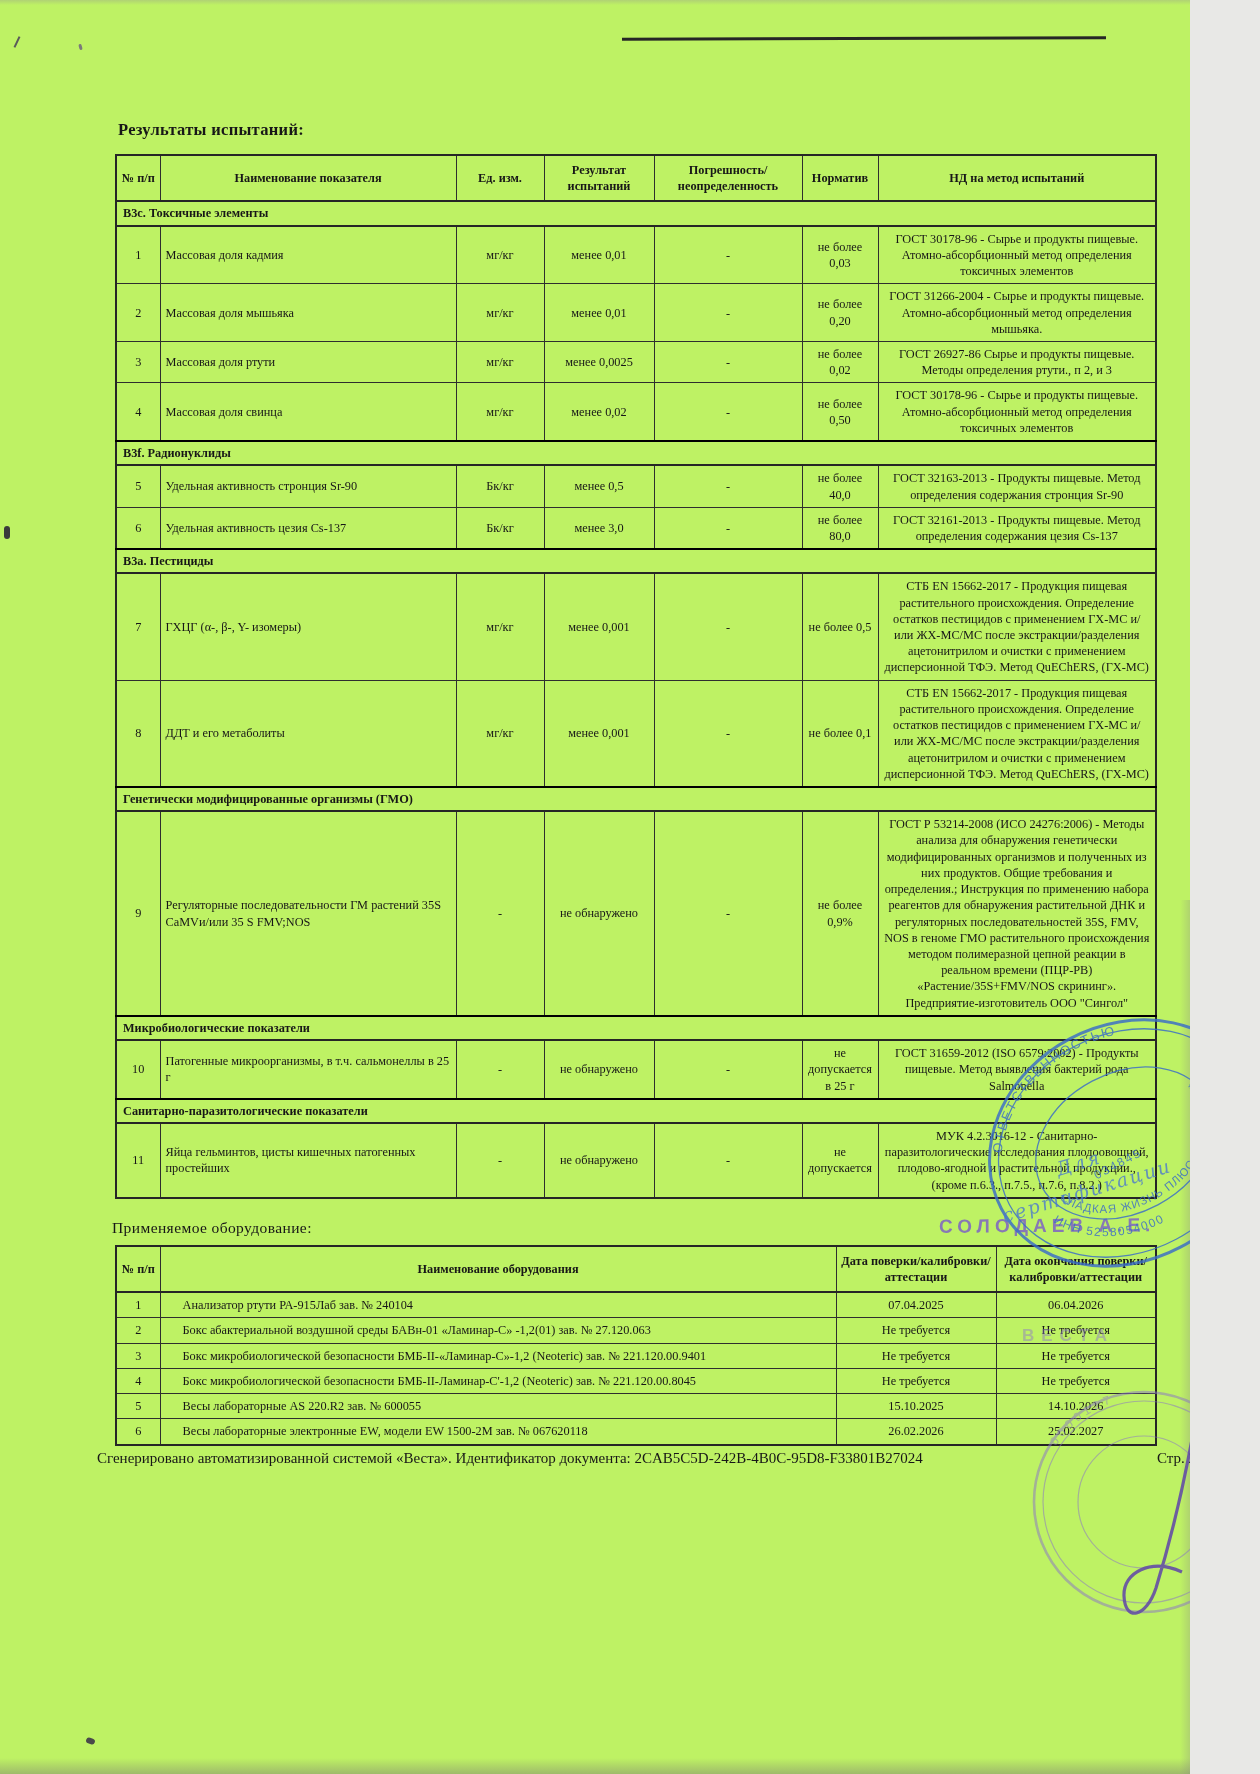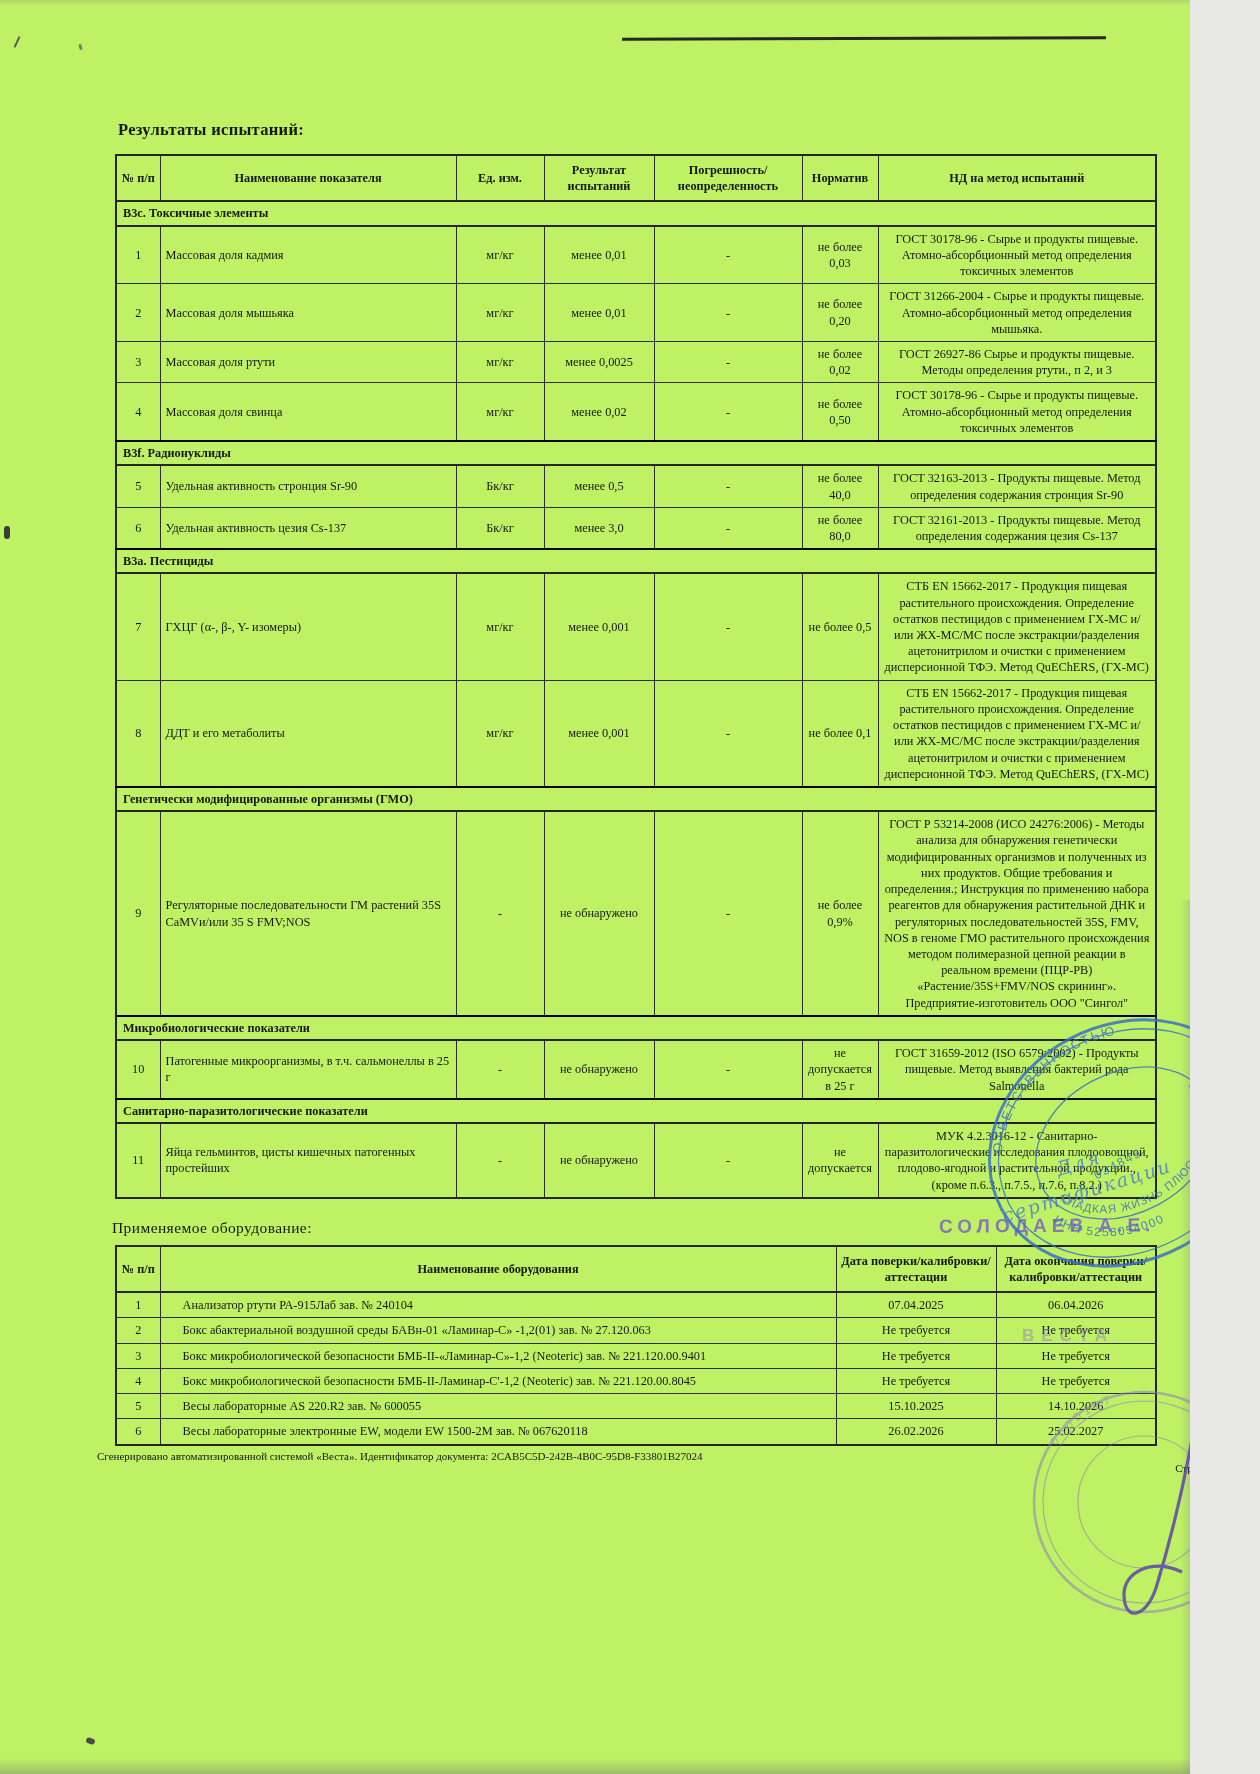--- a/index.html
+++ b/index.html
@@ -45,21 +45,21 @@
     margin:16px 0 8px 0;}
   h3.eq-title{font-size:15.5px;font-weight:normal;margin:0 0 0 -3px;letter-spacing:.4px;}
   .sig-stamp{font-family:"Liberation Sans","DejaVu Sans",sans-serif;
     font-weight:bold;font-size:19px;letter-spacing:5px;color:#7e63c4;opacity:.85;
     transform:rotate(-.4deg);white-space:nowrap;}
 
   table.equipment td{padding:4px 6px;}
   table.equipment td.cell-l{padding-left:22px;}
 
   .footer-line{font-size:13.5px;margin:8px 0 0 -18px;width:1128px;}
-  .footer-line2{font-size:11px;margin:4px 0 0 -18px;width:1128px;display:flex;flex-direction:column;}
+  .footer-line2{font-size:15px;margin:4px 0 0 -18px;width:1128px;display:flex;}
   .footer-line2 .pg{margin-left:auto;}
 
   
   .vesta{position:absolute;left:1022px;top:1326px;font-family:"Liberation Sans",sans-serif;
     font-weight:bold;font-size:17px;letter-spacing:7px;color:rgba(139,113,204,.45);}
   .blue-stamp{position:absolute;left:975px;top:1012px;width:300px;height:262px;
     transform:rotate(-28deg);opacity:.82;}
   .script-note{position:absolute;left:995px;top:1148px;transform:rotate(-17deg);
     font-family:"DejaVu Serif",serif;font-style:italic;font-size:19px;line-height:1.55;
     letter-spacing:2px;color:#4a79cf;opacity:.8;white-space:pre-line;text-align:center;}

